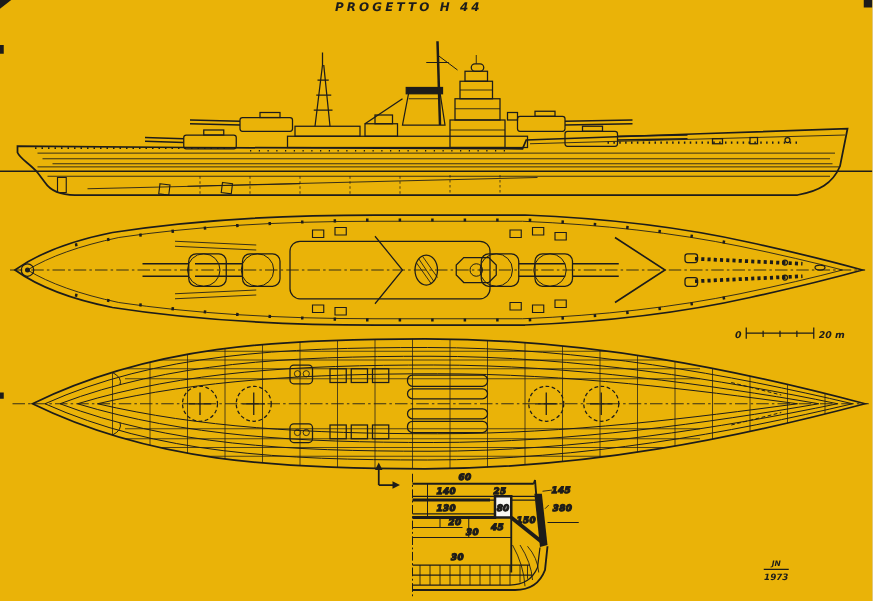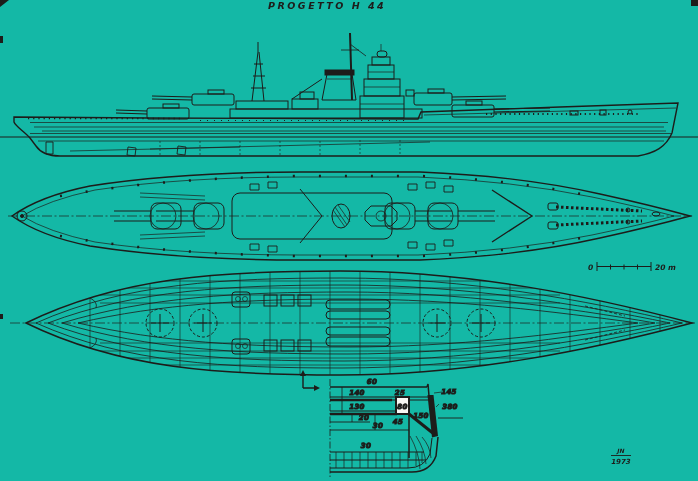--- a/index.html
+++ b/index.html
@@ -1,16 +1,16 @@
 <!DOCTYPE html>
 <html><head>
 <meta charset="utf-8">
 <style>
   html,body{margin:0;padding:0;background:#d8d8d8;}
-  .page{width:698px;height:481px;position:relative;background:#14b8a6;overflow:hidden;
+  .page{width:698px;height:481px;position:relative;background:#eab308;overflow:hidden;
         font-family:"DejaVu Sans",sans-serif;}
   svg{position:absolute;top:0;left:0;}
   .t{font-family:"DejaVu Sans",sans-serif;font-style:italic;font-weight:bold;fill:#1d1c1a;}
   .title{font-size:9.5px;letter-spacing:2.5px;}
   .dim{font-size:7px;letter-spacing:.3px;}
   .scale{font-size:7.5px;}
   .sig1{font-size:6px;}
   .sig2{font-size:7px;}
 </style>
 </head>

